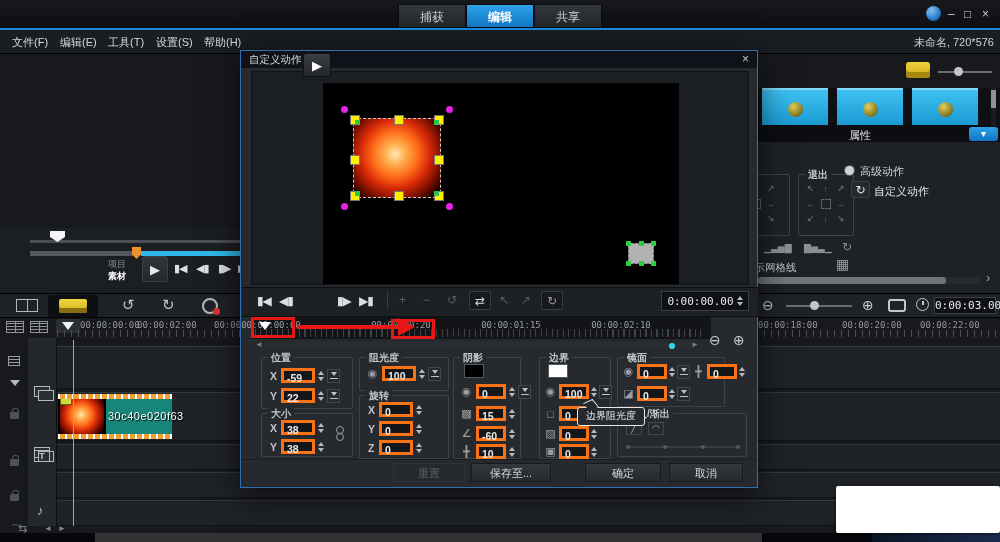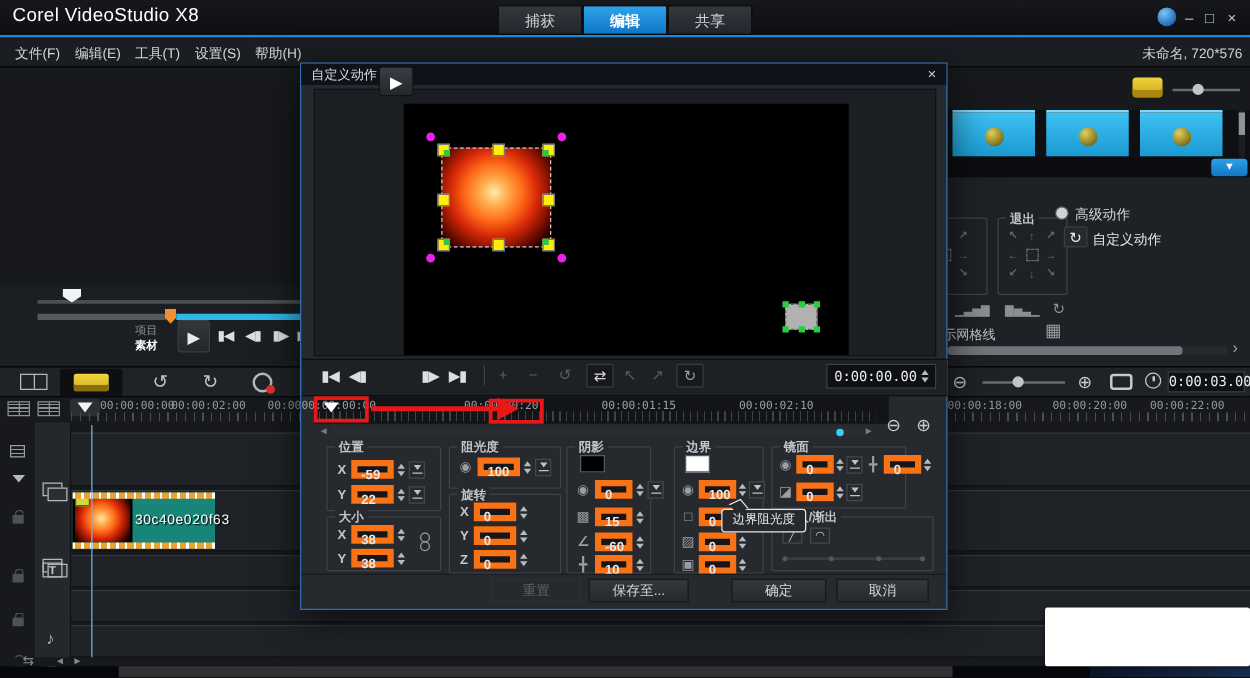--- a/index.html
+++ b/index.html
@@ -151,21 +151,21 @@
   .druler{left:10px;top:266px;width:460px;height:22px;background:#121418;}
   .dticks{left:14px;top:278px;width:446px;height:8px;
           background:repeating-linear-gradient(90deg,#3f4246 0 1px,transparent 1px 5.5px);}
   .dlab{position:absolute;font-family:"DejaVu Sans Mono",monospace;font-size:9px;color:#9a9ea3;width:60px;text-align:center;}
   .redbox{border:3px solid #e81818;box-sizing:border-box;z-index:35;}
   .redbar{background:#e81818;z-index:35;}
   .redhead{width:0;height:0;border-left:17px solid #e81818;border-top:9px solid transparent;border-bottom:9px solid transparent;z-index:35;}
   .dscrtrack{left:24px;top:291px;width:430px;height:7px;background:#292c30;border-radius:3px;}
   .cyandot{left:428px;top:292px;width:6px;height:6px;border-radius:50%;background:#2fd6f6;}
   .zglyph{font-size:14px;color:#c8cbcf;}
-  .num{height:15px;background:#141619;border:5px solid #f97316;color:#e6e8ea;font-size:10.5px;line-height:14px;
+  .num{height:15px;background:#141619;border:3px solid #f97316;color:#e6e8ea;font-size:10.5px;line-height:14px;
        padding:0 3px;box-sizing:border-box;width:34px;}
   .num.w30{width:30px;}
   .spin{display:inline-flex;flex-direction:column;gap:2px;}
   .spin i{width:0;height:0;border-left:3px solid transparent;border-right:3px solid transparent;}
   .spin .u{border-bottom:4px solid #b8bbbe;}
   .spin .d{border-top:4px solid #b8bbbe;}
   .ease{width:13px;height:14px;background:#26292d;border:1px solid #44474c;display:inline-flex;flex-direction:column;
         align-items:center;justify-content:center;box-sizing:border-box;}
   .ease::before{content:'';width:0;height:0;border-left:3.5px solid transparent;border-right:3.5px solid transparent;border-top:4px solid #c0c3c6;}
   .ease::after{content:'';width:8px;height:1.5px;background:#c0c3c6;margin-top:1.5px;}
@@ -184,21 +184,20 @@
   .curvebtn{width:16px;height:13px;background:#26292d;border:1px solid #44474c;color:#b8bbbe;font-size:9px;
             text-align:center;line-height:11px;box-sizing:border-box;}
   .dot4{width:4px;height:4px;border-radius:50%;background:#55585c;position:absolute;top:-1px;}
 </style>
 </head>
 <body>
 
 <div id="screen">
 
   <div class="abs titlebar"></div>
-  <div class="abs apptitle">Corel VideoStudio X8</div>
   <div class="abs tab" style="left:398px">捕获</div>
   <div class="abs tab active" style="left:466px">编辑</div>
   <div class="abs tab" style="left:534px">共享</div>
   <div class="abs helpball"></div>
   <div class="abs winbtn" style="left:948px">–</div>
   <div class="abs winbtn" style="left:964px">□</div>
   <div class="abs winbtn" style="left:982px">×</div>
   <div class="abs blueline"></div>
 
   <div class="abs menubar"></div>
@@ -235,20 +234,21 @@
     </div>
   <div class="abs thumb" style="left:837px">
       <div class="bal"></div>
     </div>
   <div class="abs thumb" style="left:912px">
       <div class="bal"></div>
     </div>
   <div class="abs vscroll"></div>
   <div class="abs vthumb"></div>
   <div class="abs proptab"></div>
+  <div class="abs propname">属性</div>
   <div class="abs bluedrop">▾</div>
   <div class="abs propbody"></div>
 
   <div class="abs fs" style="left:726px;top:174px;width:64px;height:62px">
     <div class="agrid" style="margin:6px 0 0 6px">
       <span>↖</span>
         <span>↑</span>
         <span>↗</span>
       <span>←</span>
         <span class="ctr"></span>

